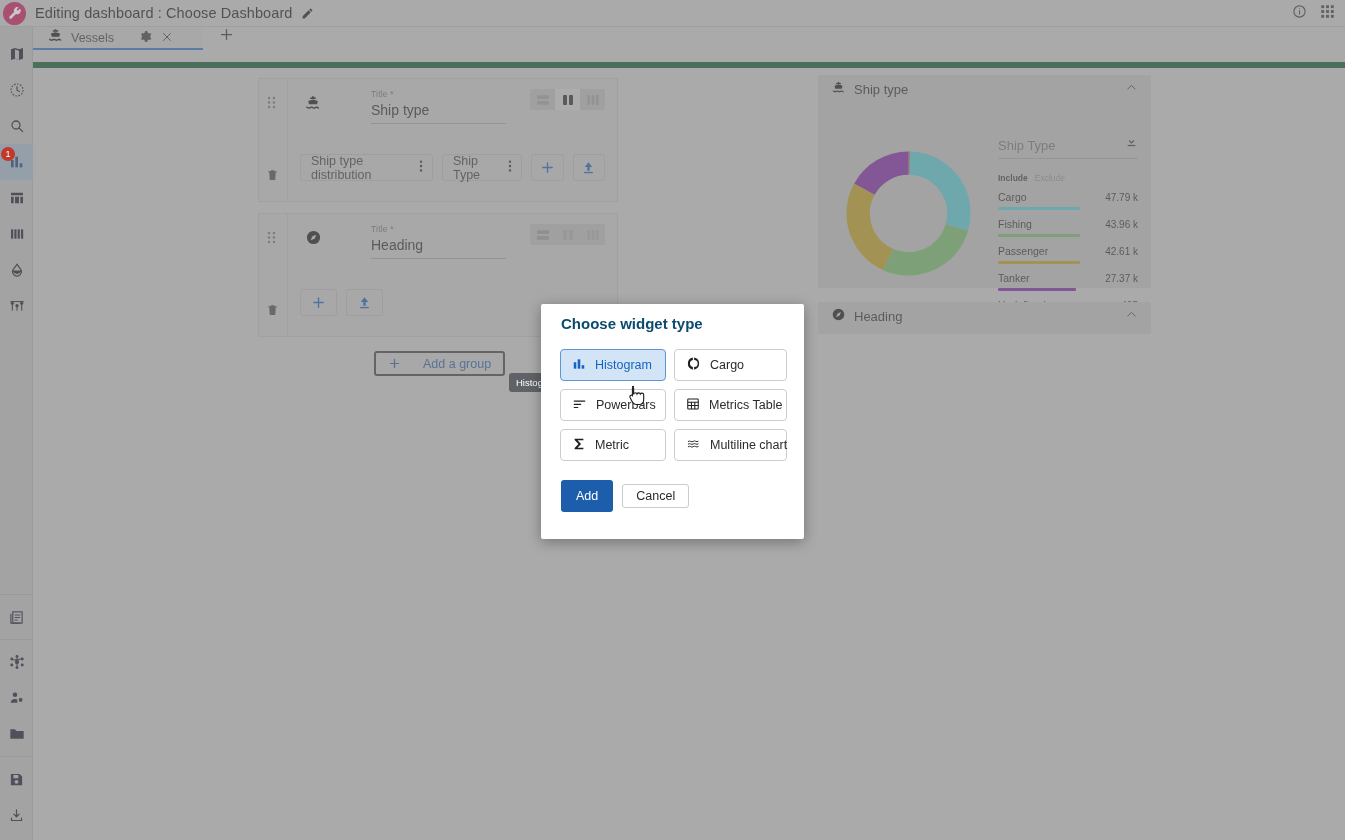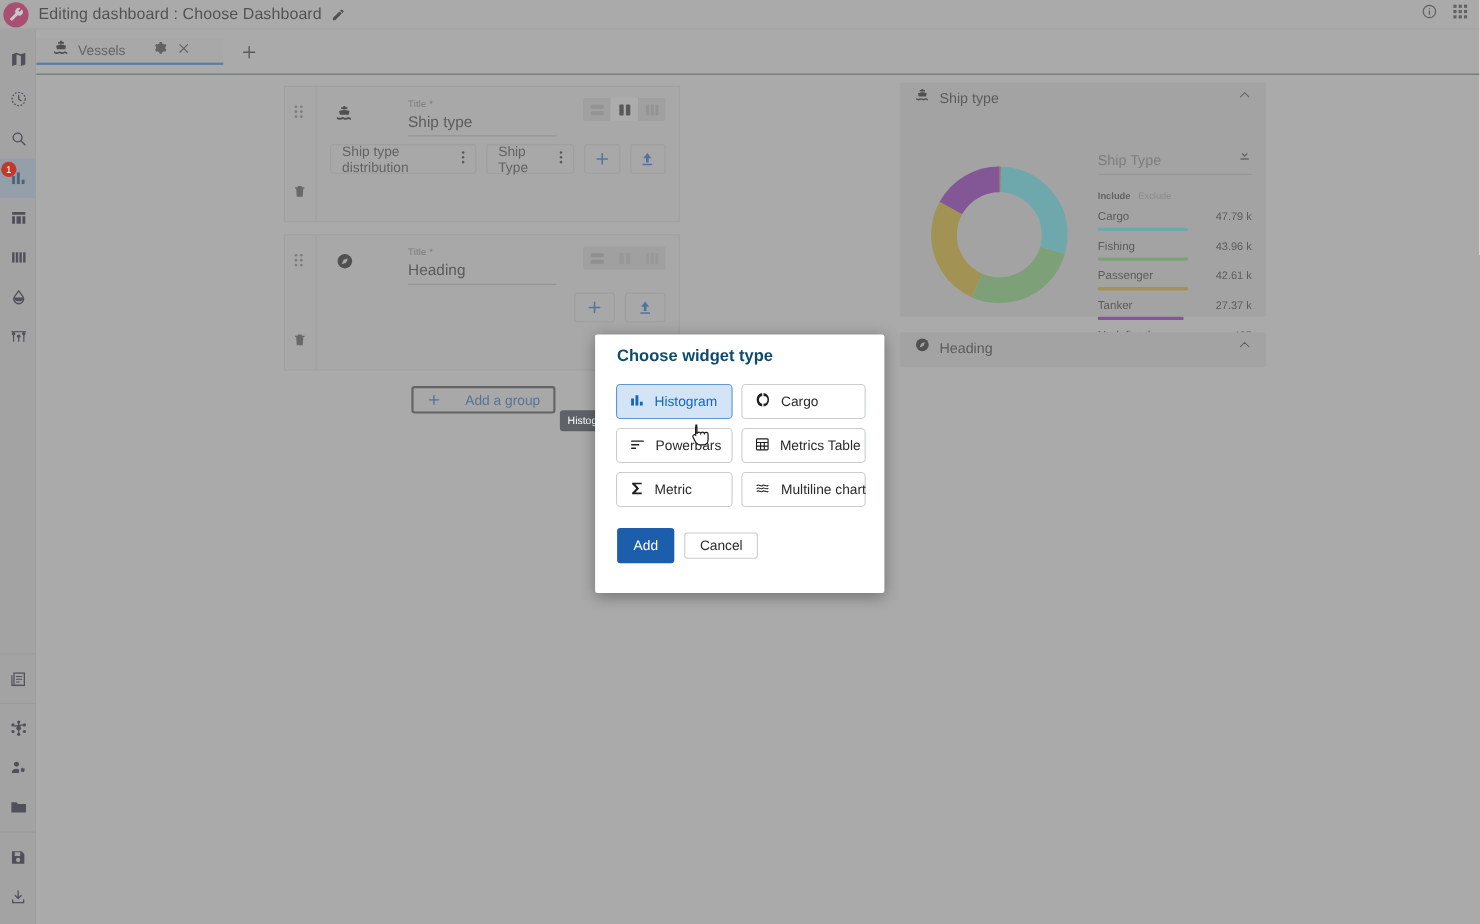--- a/index.html
+++ b/index.html
@@ -49,22 +49,22 @@
     width: 14px; height: 14px; border-radius: 50%;
     background: #c0392b; color: #fff; font-size: 9px;
     display: flex; align-items: center; justify-content: center;
     font-family: "Liberation Sans", sans-serif; z-index: 3;
   }
   .rail-bottom { position: absolute; bottom: 0; left: 0; width: 33px; }
 
   
   .tabbar {
     position: absolute; top: 27px; left: 33px; width: 1312px; height: 41px;
-    background: #c6c6c6; border-bottom: 1px solid #14532d;
-    display: flex; align-items: center;
+    background: #c6c6c6; border-bottom: 6px solid #14532d;
+    display: flex; align-items: flex-start;
   }
   .tab {
     position: relative; display: flex; align-items: center; gap: 7px;
     padding: 0 9px 0 14px; min-width: 170px;
     border-bottom: 2px solid #2e6fbd; background: #c1c1c1;
   }
   .tab-label { font-size: 12.5px; color: #3d3d3d; margin-right: 18px; }
   .tab-icons { display: flex; align-items: center; gap: 9px; }
   .tab-add { display: flex; align-items: center; padding: 0 16px; }
 
@@ -96,21 +96,21 @@
   }
   .seg-toggle {
     margin-left: auto; display: flex; background: #b3b3b3;
     border-radius: 2px; overflow: hidden;
   }
   .seg {
     width: 25px; height: 21px; display: flex; align-items: center;
     justify-content: center;
   }
   .seg.sel { background: #c9c9c9; }
-  .wrow2 { display: flex; align-items: center; gap: 9px; margin-top: 7px; justify-content: flex-end; }
+  .wrow2 { display: flex; align-items: center; gap: 9px; margin-top: 30px; }
   .chip {
     display: flex; align-items: center; gap: 5px;
     height: 27px; padding: 0 5px 0 10px;
     border: 1px solid #b0b0b0; border-radius: 3px; background: #c1c1c1;
     font-size: 12.5px; color: #3c3c3c;
   }
   .sqbtn {
     width: 37px; height: 27px; border: 1px solid #b0b0b0;
     border-radius: 3px; background: #c1c1c1;
     display: flex; align-items: center; justify-content: center;

